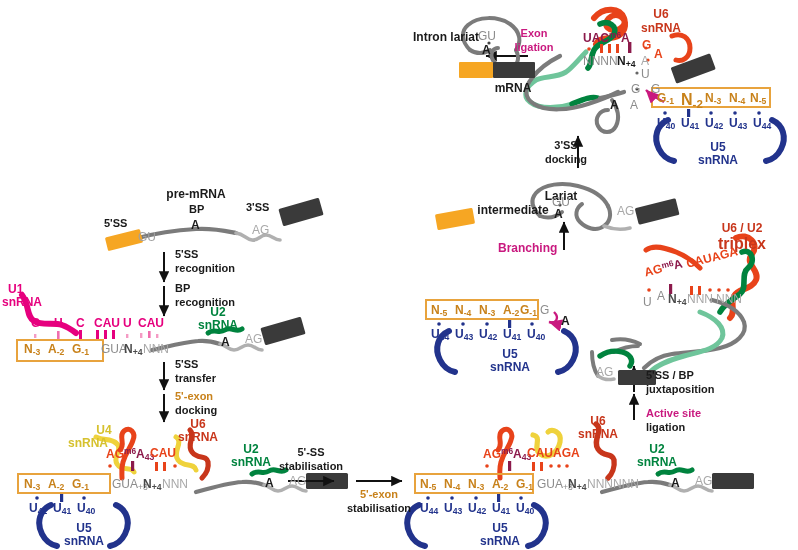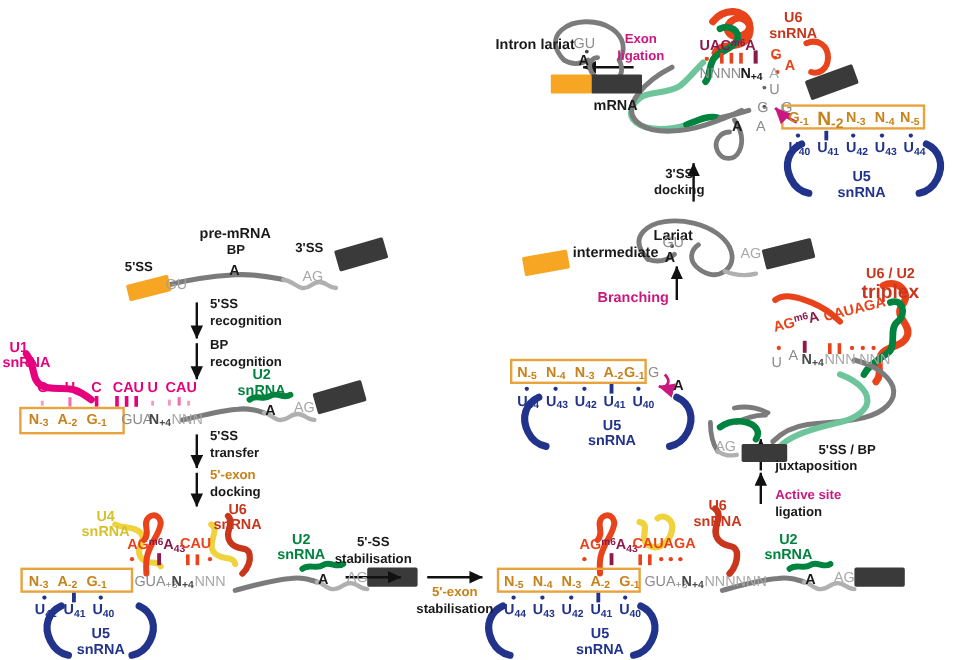--- a/index.html
+++ b/index.html
@@ -350,21 +350,21 @@
   <div class="t" style="left:101px;top:343px;font-size:12px;color:#8C8C8C;">GUA</div>
   <div class="t b" style="left:124px;top:343px;font-size:12px;color:#4A4A4A;">
     <span>N</span><sub>+4</sub></div>
   <div class="t" style="left:143px;top:343px;font-size:12px;color:#A8A8A8;">NNN</div>
 
   <div class="t b ctr" style="left:218px;top:306px;font-size:12px;color:#00833E;">U2</div>
   <div class="t b ctr" style="left:218px;top:319px;font-size:12px;color:#00833E;">snRNA</div>
   <div class="t b" style="left:221px;top:336px;font-size:12px;color:#1A1A1A;">A</div>
   <div class="t" style="left:245px;top:333px;font-size:12px;color:#A8A8A8;">AG</div>
 
-  <div class="t b ctr" style="left:88px;top:424px;font-size:12px;color:#D6C12E;">U4</div>
+  <div class="t b ctr" style="left:104px;top:424px;font-size:12px;color:#D6C12E;">U4</div>
   <div class="t b ctr" style="left:88px;top:437px;font-size:12px;color:#D6C12E;">snRNA</div>
   <div class="t b ctr" style="left:198px;top:418px;font-size:12px;color:#C8361B;">U6</div>
   <div class="t b ctr" style="left:198px;top:431px;font-size:12px;color:#C8361B;">snRNA</div>
 
   <div class="t b" style="left:106px;top:447px;font-size:12px;color:#E8431A;">
     <span>AG</span><sup style="color:#8C1A4B;">m6</sup><span style="color:#8C1A4B;">A</span><sub style="color:#8C1A4B;">43</sub></div>
   <div class="t b" style="left:150px;top:447px;font-size:12px;color:#E8431A;">CAU</div>
 
   <div class="t b" style="left:24px;top:478px;font-size:12px;color:#C8821B;">
     <span>N</span><sub>-3</sub></div>
@@ -434,21 +434,21 @@
   <div class="t b ctr" style="left:500px;top:522px;font-size:12px;color:#22338C;">U5</div>
   <div class="t b ctr" style="left:500px;top:535px;font-size:12px;color:#22338C;">snRNA</div>
 
   <div class="t b ctr" style="left:657px;top:443px;font-size:12px;color:#00833E;">U2</div>
   <div class="t b ctr" style="left:657px;top:456px;font-size:12px;color:#00833E;">snRNA</div>
   <div class="t b" style="left:671px;top:477px;font-size:12px;color:#1A1A1A;">A</div>
   <div class="t" style="left:695px;top:475px;font-size:12px;color:#A8A8A8;">AG</div>
 
   <div class="t b" style="left:646px;top:408px;font-size:11px;color:#C9197F;">Active site</div>
   <div class="t b" style="left:646px;top:422px;font-size:11px;color:#1A1A1A;">ligation</div>
-  <div class="t b" style="left:682px;top:370px;font-size:11px;color:#1A1A1A;">5'SS / BP</div>
+  <div class="t b" style="left:646px;top:370px;font-size:11px;color:#1A1A1A;">5'SS / BP</div>
   <div class="t b" style="left:646px;top:384px;font-size:11px;color:#1A1A1A;">juxtaposition</div>
 
   <div class="t b ctr" style="left:742px;top:222px;font-size:12px;color:#C8361B;">U6 / U2</div>
   <div class="t b ctr" style="left:742px;top:236px;font-size:16px;color:#C8361B;">triplex</div>
 
   <div class="t b" style="left:643px;top:266px;font-size:12px;color:#E8431A;transform:rotate(-14deg);transform-origin:left top;">
     <span>AG</span><sup style="color:#8C1A4B;">m6</sup><span style="color:#8C1A4B;">A</span></div>
   <div class="t b" style="left:685px;top:258px;font-size:12px;color:#E8431A;transform:rotate(-14deg);transform-origin:left top;">CAUAGA</div>
 
   <div class="t" style="left:643px;top:296px;font-size:12px;color:#8C8C8C;">U</div>

